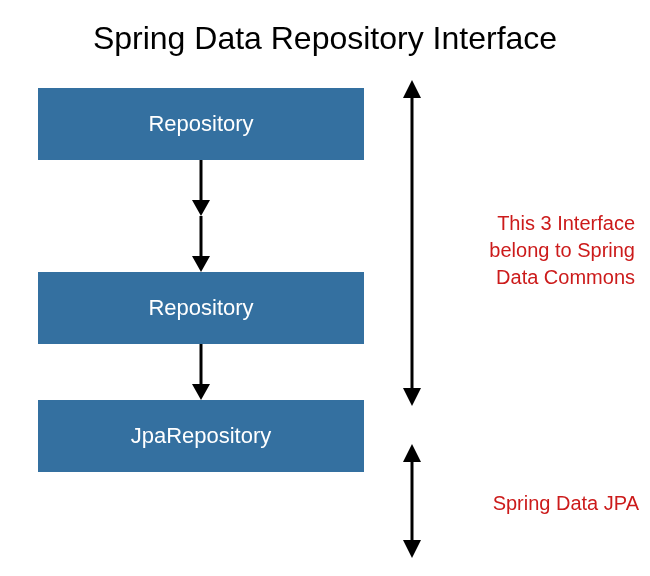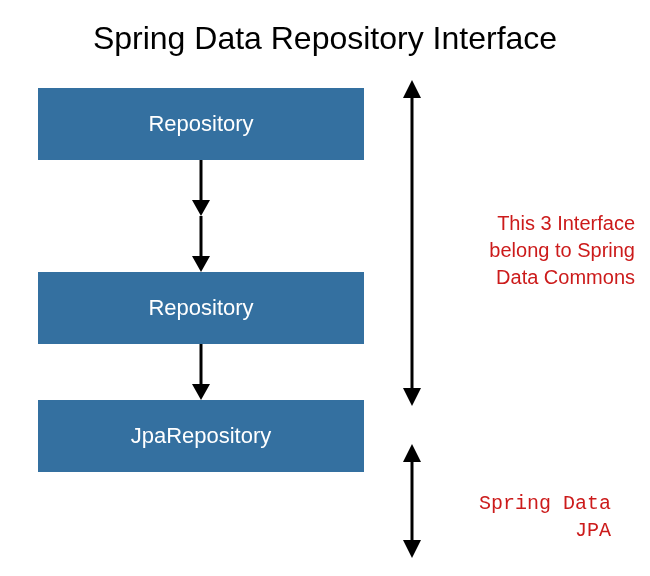--- a/index.html
+++ b/index.html
@@ -61,24 +61,23 @@
       font-size: 20px;
       text-align: right;
       line-height: 1.35;
     }
     .anno-1 {
       left: 455px;
       top: 210px;
       width: 180px;
     }
     .anno-2 {
-      left: 446px;
+      left: 474px;
       top: 490px;
       width: 165px;
-      font-family: Liberation Mono, monospace;
     }
     .range-arrow {
       position: absolute;
     }
     .range-1 {
       left: 398px;
       top: 80px;
       height: 326px;
     }
     .range-2 {

